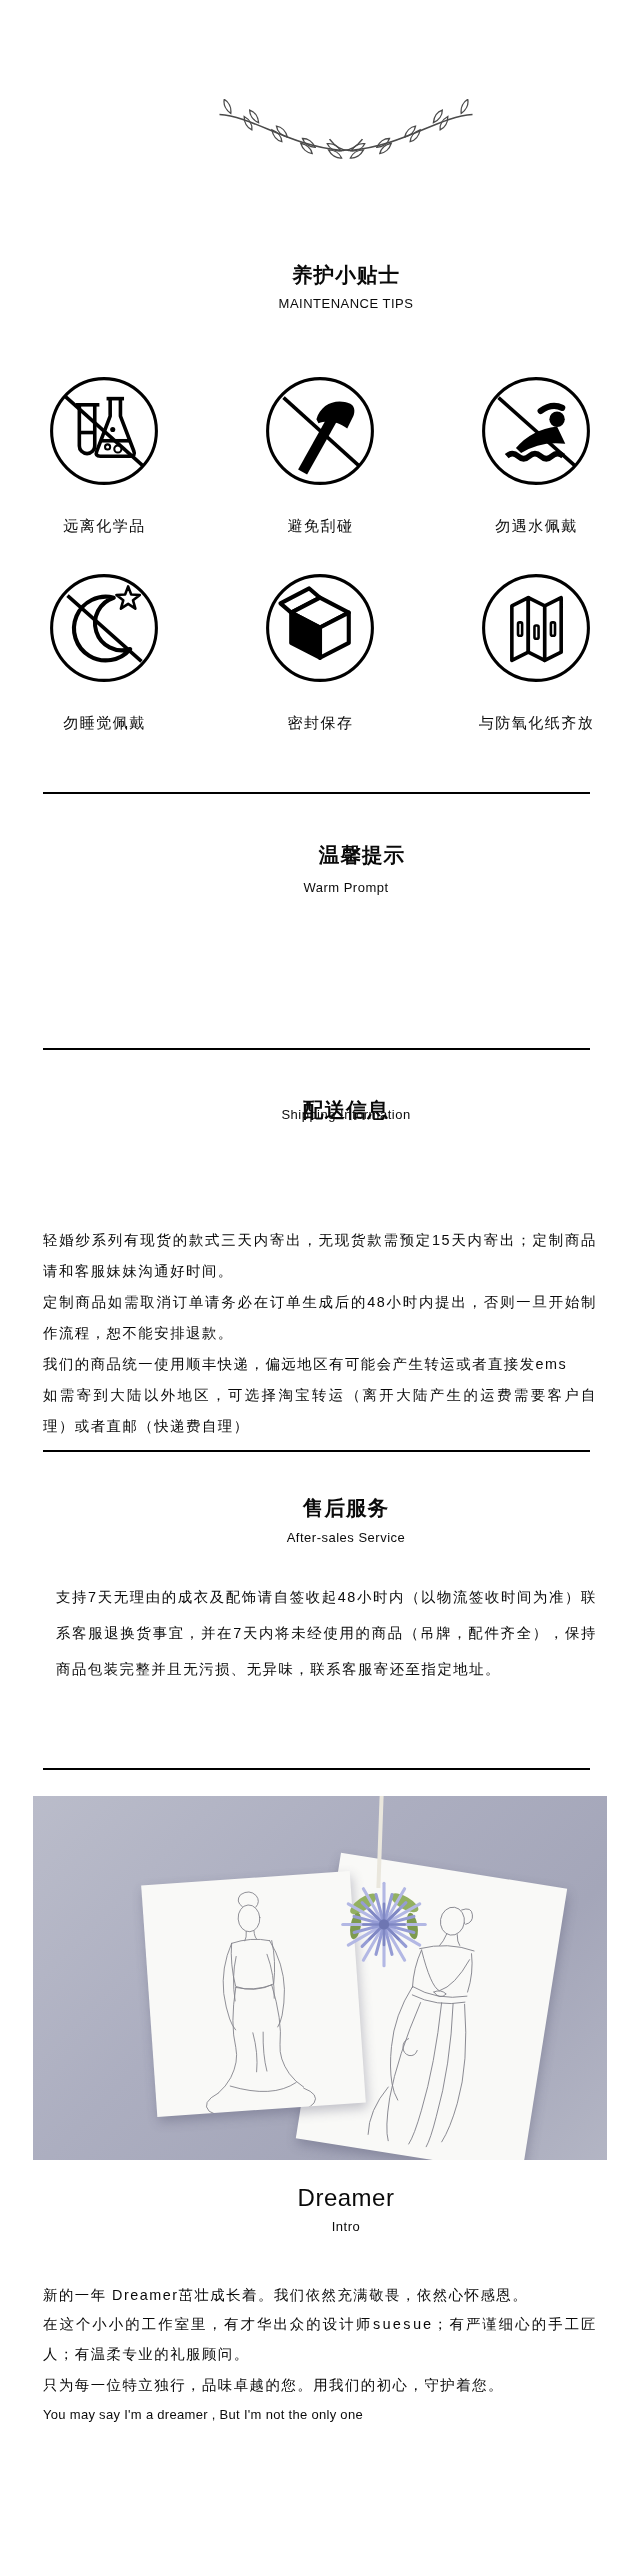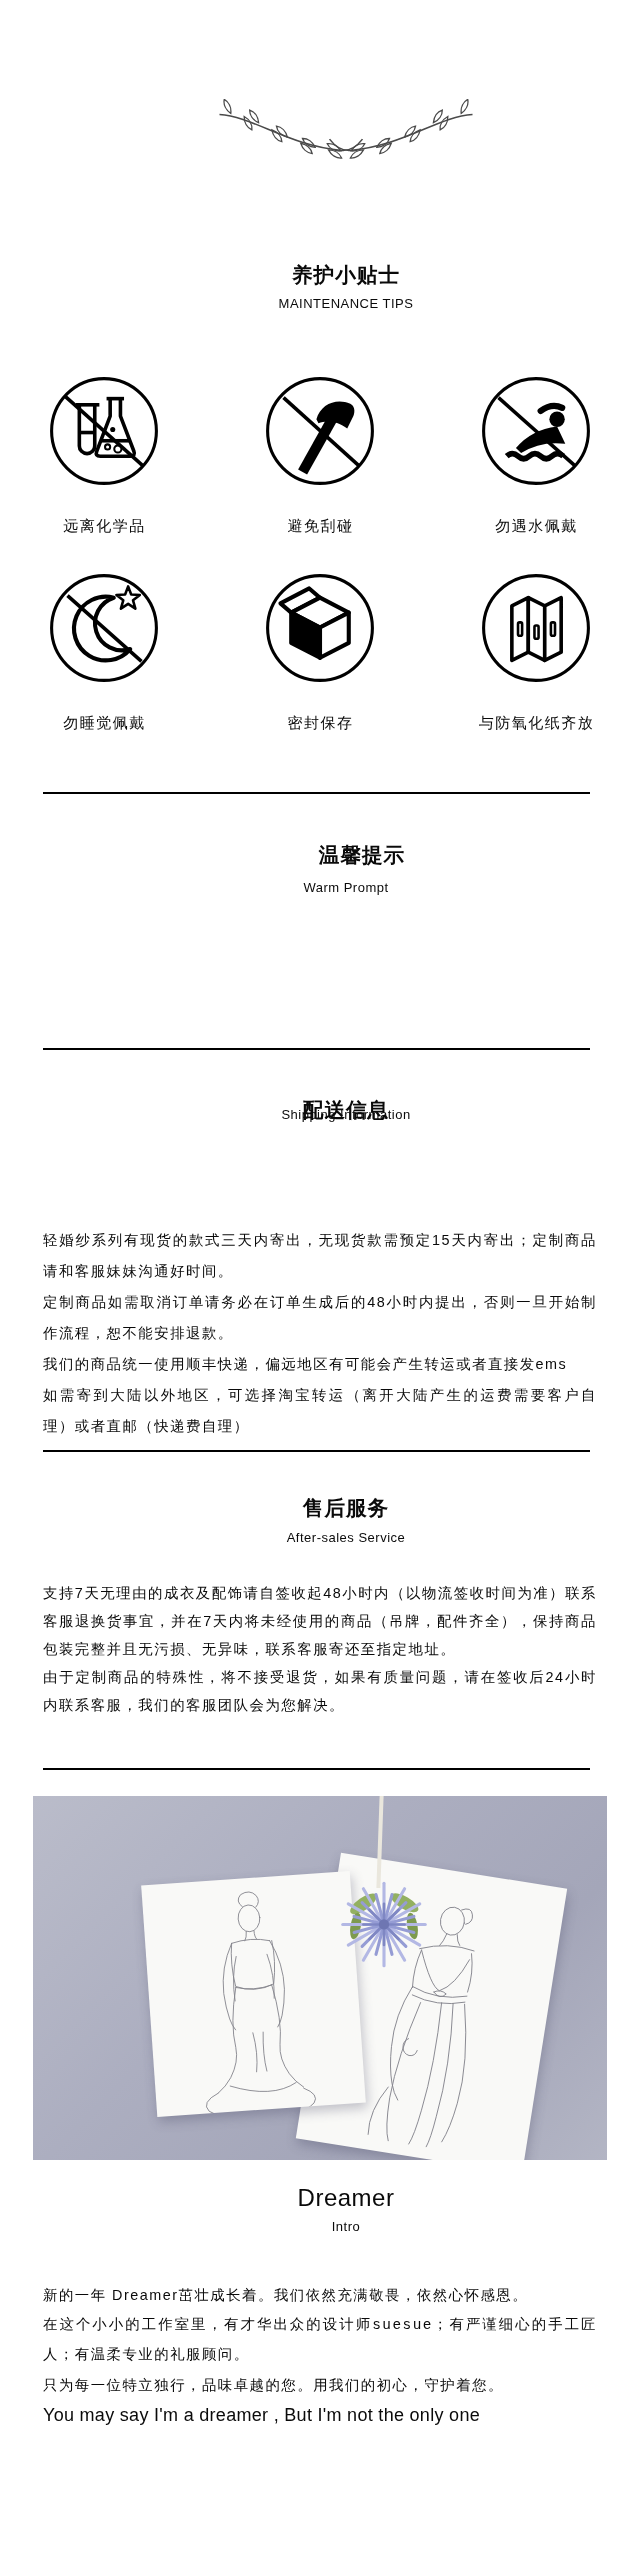--- a/index.html
+++ b/index.html
@@ -6,31 +6,31 @@
   #page{position:relative;width:640px;height:2675px;background:#ffffff;overflow:hidden;
         font-family:"Liberation Sans","DejaVu Sans",sans-serif;color:#0a0a0a;}
   .abs{position:absolute;}
   .centered{left:0;width:100%;text-align:center;padding-left:26px;}
   .cn-title{font-size:20.6px;font-weight:700;letter-spacing:1px;line-height:25px;}
   .en-sub{font-size:13px;font-weight:400;letter-spacing:0.5px;line-height:16.5px;}
   .body-text{left:43px;width:554px;font-size:14.4px;line-height:29px;letter-spacing:1.5px;
              text-align:justify;word-break:break-all;}
   .body-text p{margin:0;}
   .lh60 p{line-height:31px;}
-  .lh59 p{line-height:28px;}
+  .lh59 p{line-height:36px;margin-left:13px;}
   .lh58 p{line-height:30px;}
   .divider{position:absolute;left:43px;width:547px;height:2.1px;background:#000;}
   .tips-row{position:absolute;left:14.4px;width:612px;display:flex;justify-content:space-between;}
   .tip{width:180px;display:flex;flex-direction:column;align-items:center;}
   .tip svg.badge{width:112px;height:112px;}
   .tip-label{margin-top:30px;font-size:15px;letter-spacing:1.5px;white-space:nowrap;}
   .gap{margin-top:29px;font-family:Liberation Mono, monospace;}
   .gap-lg{margin-top:38px;}
   .gap-md{margin-top:27px;}
-  .tagline{font-size:18px;letter-spacing:0.3px;word-break:normal;text-align:left;}
+  .tagline{font-size:13px;letter-spacing:0.3px;word-break:normal;text-align:left;}
   
   #photo{position:absolute;left:33px;top:1796px;width:574px;height:364px;overflow:hidden;
          background:linear-gradient(135deg,#babcca 0%,#acaec0 40%,#a4a6b9 70%,#b3b5c4 100%);}
   .card{position:absolute;background:#f9f9f7;box-shadow:1.5px 5.2px 11.3px rgba(60,60,90,0.30);}
   #card-front{left:116px;top:82px;width:209px;height:232px;transform:rotate(-4deg);z-index:2;}
   #card-back{left:284px;top:73px;width:229px;height:289px;transform:rotate(9deg);z-index:1;}
   .card svg{width:100%;height:100%;display:block;}
   #cord{position:absolute;left:345px;top:0;width:4.1px;height:92px;background:#eae7dd;
         transform:rotate(2deg);z-index:3;}
   #flower{position:absolute;left:302px;top:81px;width:98px;height:98px;z-index:4;}
@@ -169,21 +169,20 @@
     <p>我们的商品统一使用顺丰快递，偏远地区有可能会产生转运或者直接发ems</p>
     <p>如需寄到大陆以外地区，可选择淘宝转运（离开大陆产生的运费需要客户自理）或者直邮（快递费自理）</p>
   </div>
 
   <div class="divider" style="top:1450px;"></div>
 
   <div class="abs centered cn-title" style="top:1495px;">售后服务</div>
   <div class="abs centered en-sub" style="top:1530px;">After-sales Service</div>
   <div class="abs body-text lh59" style="top:1579px;">
     <p>支持7天无理由的成衣及配饰请自签收起48小时内（以物流签收时间为准）联系客服退换货事宜，并在7天内将未经使用的商品（吊牌，配件齐全），保持商品包装完整并且无污损、无异味，联系客服寄还至指定地址。</p>
-    <p>由于定制商品的特殊性，将不接受退货，如果有质量问题，请在签收后24小时内联系客服，我们的客服团队会为您解决。</p>
   </div>
 
   <div class="divider" style="top:1768px;"></div>
 
   <div id="photo">
     <div id="cord"></div>
     <div id="card-back" class="card">
       <svg viewBox="0 0 440 555">
         <g stroke="#84848c" stroke-width="1.7" fill="none" stroke-linecap="round">
           <ellipse cx="232" cy="96" rx="23" ry="27"></ellipse>

